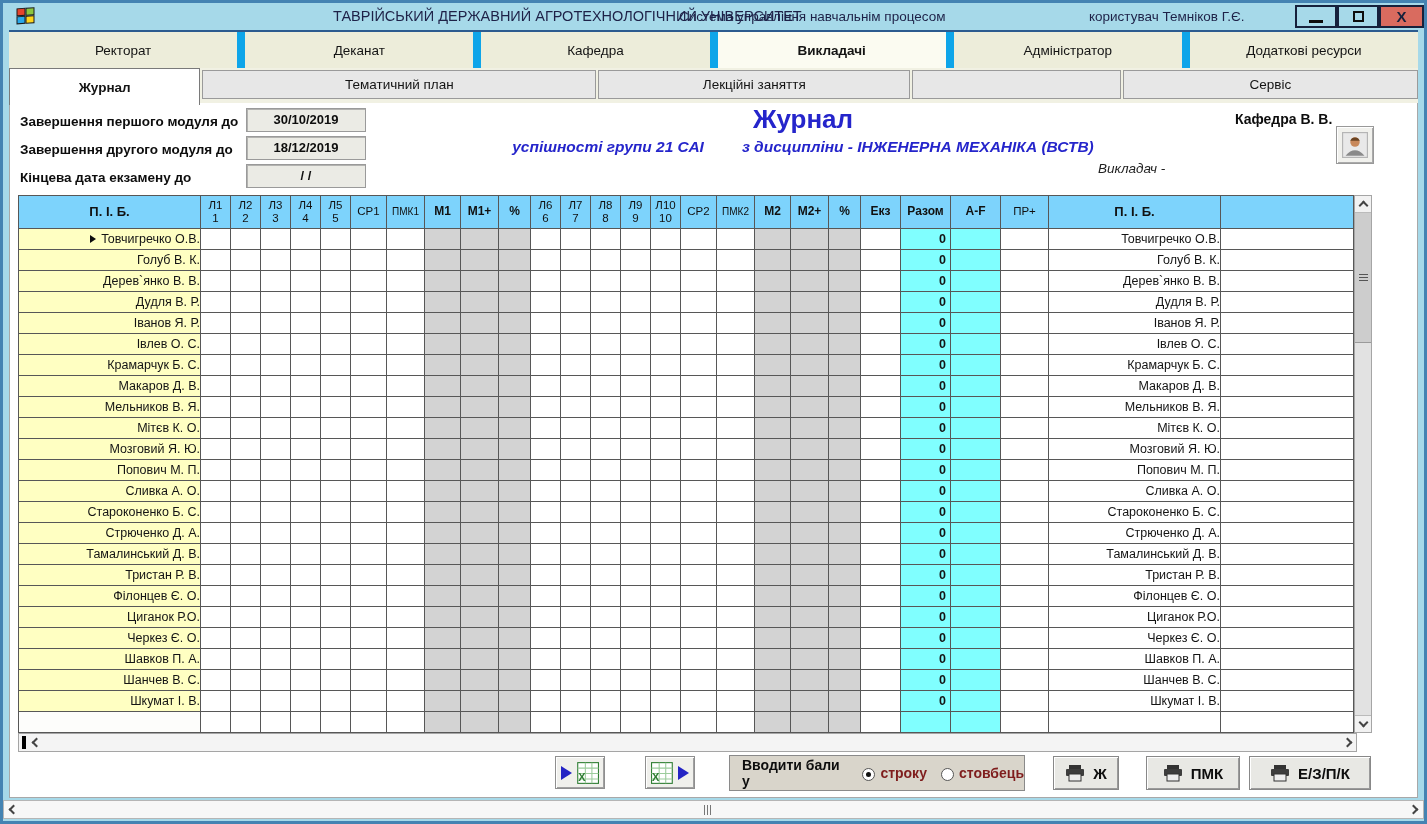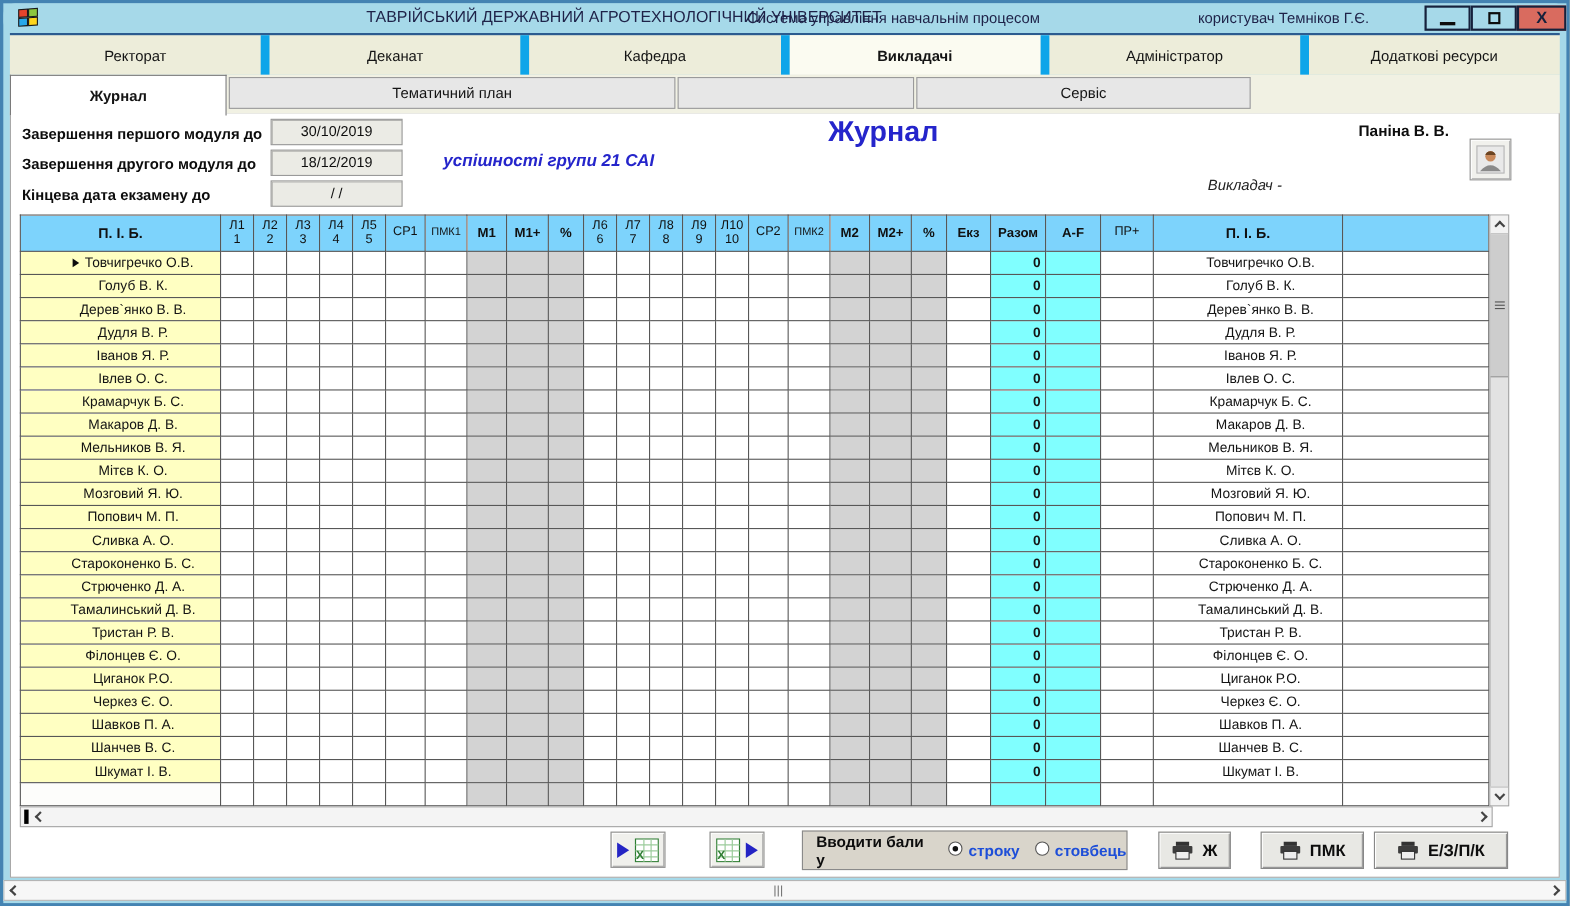--- a/index.html
+++ b/index.html
@@ -26,41 +26,41 @@
   .tab1:last-child{border-right:none;}
   .tab1.active{background:#FBFBF1;font-weight:bold;}
   .tabrow2{position:absolute;left:6px;top:65px;width:1409px;height:35px;background:#F1F1E3;display:flex;gap:2px;z-index:2;}
   .tab2{display:flex;align-items:center;justify-content:center;font-size:13.5px;color:#141414;
         background:#E7E7E7;border:1px solid #9a9a9a;margin:2px 0 4px;}
   .tab2.active{background:#ffffff;border:1px solid #7a7a7a;border-bottom:none;margin:0 0 -2px;z-index:6;font-weight:bold;}
   
   .panel{position:absolute;left:6px;top:99px;width:1409px;height:696px;background:#ffffff;border:1px solid #A8A8A8;z-index:1;}
   .flabel{position:absolute;font-weight:bold;font-size:13.5px;color:#0d0d0d;z-index:3;}
   .dfield{position:absolute;left:243px;width:120px;height:24px;background:#EBEBE5;border:1px solid #9a9a9a;
-          box-shadow:inset 1px 1px 0 rgba(110,110,110,.45);font-weight:normal;font-size:13px;text-align:center;
+          box-shadow:inset 1px 1px 0 rgba(110,110,110,.45);font-weight:bold;font-size:13px;text-align:center;
           line-height:21px;color:#0d0d0d;z-index:3;}
   .jtitle{position:absolute;left:520px;top:101px;width:560px;text-align:center;font-size:26px;font-weight:bold;
           color:#2525CB;z-index:3;}
   .jsub{position:absolute;left:400px;top:135px;width:800px;display:flex;justify-content:center;gap:38px;
-        font-size:15.5px;font-weight:bold;font-style:italic;color:#2525CB;z-index:3;flex-direction:column;}
+        font-size:15.5px;font-weight:bold;font-style:italic;color:#2525CB;z-index:3;}
   .viklabel{position:absolute;left:1095px;top:111px;font-size:13.5px;font-style:italic;color:#222;z-index:3;margin-top:47px;}
   .teacher{position:absolute;left:1232px;top:108px;font-size:14px;font-weight:bold;color:#0d0d0d;z-index:3;}
   .photo-btn{position:absolute;left:1333px;top:123px;width:38px;height:38px;background:#F1F1ED;border:1px solid #999;
              box-shadow:inset 1px 1px 0 #fff,inset -1px -1px 0 #aaa;display:flex;align-items:center;justify-content:center;z-index:3;}
   
   .grid-wrap{position:absolute;left:15px;top:192px;width:1354px;height:538px;z-index:3;background:#fff;}
   table.grid{border-collapse:collapse;table-layout:fixed;width:1335px;}
   .grid th,.grid td{border:1px solid #575757;overflow:hidden;white-space:nowrap;padding:0;}
   .grid thead th{height:33px;background:#7dd3fc;font-weight:normal;font-size:11.5px;line-height:1.15;
                  text-align:center;vertical-align:middle;color:#111;}
   .grid thead th.b{font-weight:bold;font-size:12px;}
   .grid thead th.small{font-size:10px;}
   .grid thead th.name-h{font-weight:bold;font-size:13px;}
   .grid td{height:21px;font-size:12.5px;color:#141414;background:#fff;}
-  td.name{padding-left:23px;text-align:center;}
+  td.name{padding-left:23px;text-align:right;}
   td.yellow{background:#FFFFC2;}
   td.blank{background:#FDFDFB;}
   td.gray{background:#D3D3D3;}
   td.cyan{background:#80FFFF;}
   td.tot{text-align:right;padding-right:4px;font-weight:bold;}
   .rowmark{display:inline-block;width:0;height:0;border-left:6px solid #0d0d0d;border-top:4px solid transparent;
            border-bottom:4px solid transparent;margin-right:5px;}
   
   .vscroll{position:absolute;left:1336px;top:0;width:18px;height:538px;background:#E2E2E2;border:1px solid #A5A5A5;}
   .vs-btn{position:absolute;left:0;width:16px;height:17px;background:#F2F2F2;display:flex;align-items:center;justify-content:center;}
@@ -78,21 +78,21 @@
   .chev.right{transform:rotate(135deg);}
   .hs-left{position:absolute;left:14px;top:5px;}
   .hs-right{position:absolute;right:5px;top:5px;}
   
   .xl-btn{position:absolute;top:753px;width:50px;height:33px;background:#F0F0EC;border:1px solid #8f8f8f;
           box-shadow:inset 1px 1px 0 #fff,inset -1px -1px 0 #a0a0a0;display:flex;align-items:center;justify-content:center;gap:3px;z-index:3;}
   .tri-r{width:0;height:0;border-left:11px solid #2424C4;border-top:7px solid transparent;border-bottom:7px solid transparent;}
   .mode-panel{position:absolute;left:726px;top:752px;width:296px;height:36px;background:#D9D5CB;border:1px solid #8a8a8a;
               display:flex;align-items:center;gap:14px;padding-left:12px;z-index:3;}
   .mode-label{font-weight:bold;font-size:14px;color:#0d0d0d;}
-  .radio{display:flex;align-items:flex-start;gap:5px;font-weight:bold;font-size:14px;color:#1d4ed8;}
+  .radio{display:flex;align-items:flex-end;gap:5px;font-weight:bold;font-size:14px;color:#7f1d1d;}
   .rb{width:13px;height:13px;border-radius:50%;border:1px solid #555;background:#fff;display:inline-flex;
       align-items:center;justify-content:center;}
   .rb.checked::after{content:"";width:5px;height:5px;border-radius:50%;background:#111;}
   .print-btn{position:absolute;top:753px;height:34px;background:#E8E8E4;border:1px solid #888;
              box-shadow:inset 1px 1px 0 #fff,inset -1px -1px 0 #9a9a9a;display:flex;align-items:center;
              justify-content:center;gap:8px;font-weight:bold;font-size:15px;color:#0d0d0d;z-index:3;}
   
   .bscroll{position:absolute;left:0;top:797px;width:1421px;height:19px;background:#F7F7F7;border:1px solid #B5B5B5;z-index:3;}
   .bs-left{position:absolute;left:6px;top:5px;}
   .bs-right{position:absolute;right:6px;top:5px;}
@@ -131,40 +131,41 @@
       <div class="tab1">Ректорат</div>
       <div class="tab1">Деканат</div>
       <div class="tab1">Кафедра</div>
       <div class="tab1 active">Викладачі</div>
       <div class="tab1">Адміністратор</div>
       <div class="tab1">Додаткові ресурси</div>
     </div>
   <div class="tabrow2">
       <div class="tab2 active" style="width: 197px;">Журнал</div>
       <div class="tab2" style="width: 406px;">Тематичний план</div>
+      <div class="tab2" style="width: 321px;">Лекційні заняття</div>
       <div class="tab2" style="width: 215px;"></div>
       <div class="tab2" style="width: 304px;">Сервіс</div>
     </div>
 
   <div class="panel"></div>
 
   <div class="flabel" style="left:17px;top:111px">Завершення першого модуля до</div>
   <div class="dfield" style="top:105px">30/10/2019</div>
   <div class="flabel" style="left:17px;top:139px">Завершення другого модуля до</div>
   <div class="dfield" style="top:133px">18/12/2019</div>
   <div class="flabel" style="left:17px;top:167px">Кінцева дата екзамену до</div>
   <div class="dfield" style="top:161px">/ /</div>
 
   <div class="jtitle">Журнал</div>
   <div class="jsub">
     <span>успішності групи 21 САІ</span>
     <span>з дисципліни - ІНЖЕНЕРНА МЕХАНІКА (ВСТВ)</span>
   </div>
   <div class="viklabel">Викладач -</div>
-  <div class="teacher">Паніна В. В.</div>
+  <div class="teacher">Кафедра В. В.</div>
   <div class="photo-btn">
     <svg width="26" height="26" viewBox="0 0 22 22">
       <rect x="0.5" y="0.5" width="21" height="21" fill="#E9E9E9" stroke="#b5b5b5"></rect>
       <circle cx="11" cy="8.5" r="4" fill="#C8885A"></circle>
       <path d="M7 7.5 a4.2 4.2 0 0 1 8 0z" fill="#6B4423"></path>
       <path d="M3 20 q8 -9 16 0z" fill="#8a8a8a"></path>
     </svg>
   </div>
 
   <div class="grid-wrap">

